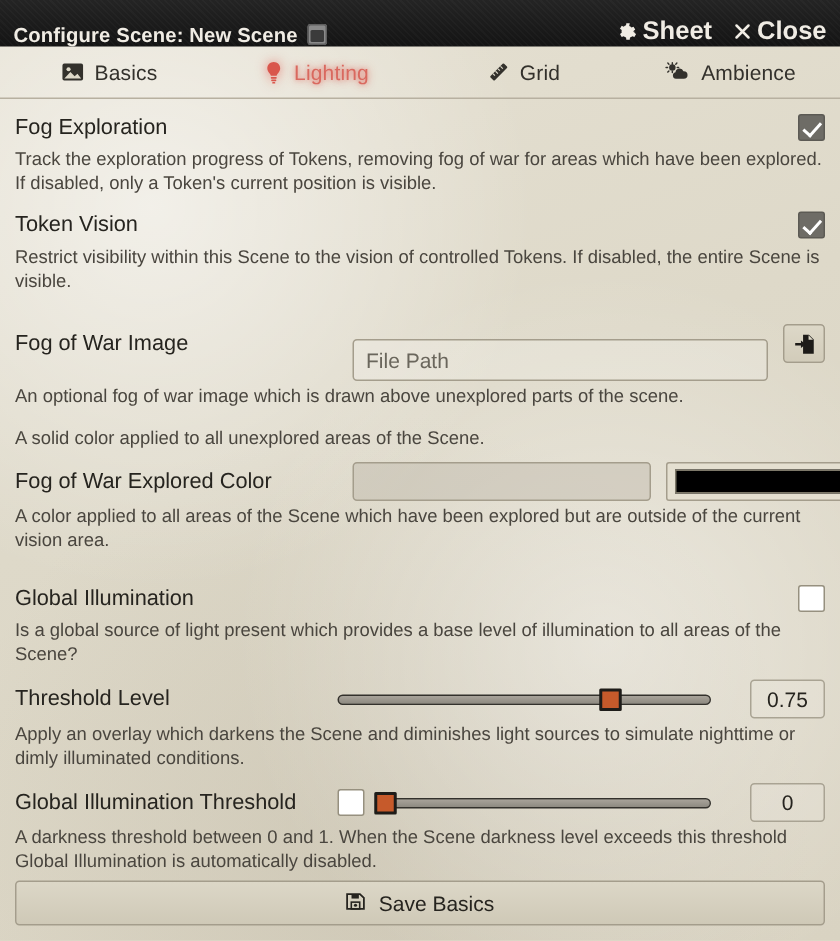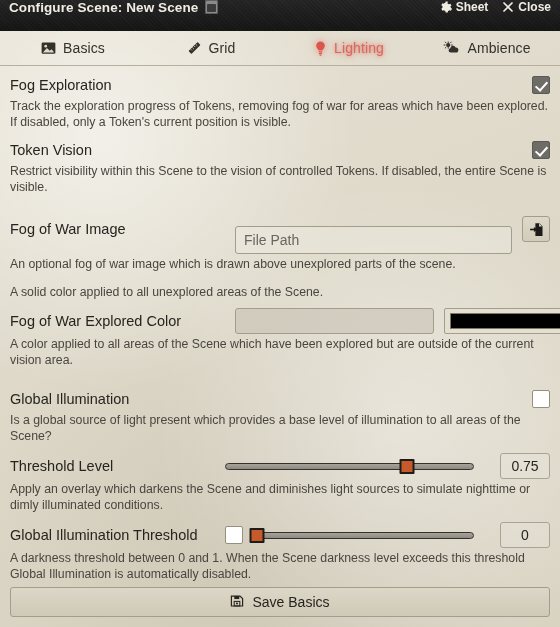--- a/index.html
+++ b/index.html
@@ -29,21 +29,21 @@
   }
 
   
   .window-header {
     height: 31px;
     flex: 0 0 31px;
     background:
       repeating-linear-gradient(45deg, rgba(255,255,255,0.022) 0px, rgba(255,255,255,0.022) 1px, rgba(0,0,0,0) 1px, rgba(0,0,0,0) 3px),
       linear-gradient(180deg, #242424 0%, #1b1b1b 55%, #141414 100%);
     display: flex;
-    align-items: flex-start;
+    align-items: flex-end;
     padding: 0 9px 0 9px;
     box-sizing: border-box;
     color: #e9e5dd;
   }
   .window-title {
     font-size: 13.5px;
     font-weight: bold;
     color: #f0ece4;
     letter-spacing: 0.1px;
     white-space: nowrap;
@@ -67,21 +67,21 @@
     right: 2px;
     bottom: 2px;
     background: #3b3b3b;
     border-radius: 1px;
   }
   .header-spacer { flex: 1 1 auto; }
   .header-action {
     display: flex;
     align-items: center;
     gap: 4px;
-    font-size: 12px;
+    font-size: 17px;
     font-weight: bold;
     color: #f0ece4;
     margin-left: 14px;
     cursor: pointer;
     white-space: nowrap;
   }
   .header-action svg { display: block; }
 
   
   .tabs {
@@ -359,42 +359,42 @@
       <span class="tab-icon">
         <svg width="15" height="14" viewBox="0 0 24 22" aria-hidden="true">
           <rect x="1" y="2" width="22" height="18" rx="2" fill="#33312c"></rect>
           <circle cx="7.5" cy="8" r="2.2" fill="#ded9c9"></circle>
           <path d="M3 18 L9.5 11 L14 15.5 L17 12.8 L21 18 Z" fill="#ded9c9"></path>
         </svg>
       </span>
       <span class="tab-label">Basics</span>
     </div>
 
+    <div class="tab active">
+      <span class="tab-icon">
+        <svg width="13" height="15" viewBox="0 0 16 22" aria-hidden="true">
+          <path fill="#d9564c" d="M8 0.6C4.5 0.6 1.7 3.3 1.7 6.7c0 2.2 1 3.6 2.1 4.9.7.9 1.2 1.5 1.4 2.4h5.6c.2-.9.7-1.5 1.4-2.4 1.1-1.3 2.1-2.7 2.1-4.9C14.3 3.3 11.5.6 8 .6z"></path>
+          <rect x="5.1" y="15.1" width="5.8" height="1.8" rx="0.7" fill="#d9564c"></rect>
+          <rect x="5.5" y="17.6" width="5" height="1.7" rx="0.7" fill="#d9564c"></rect>
+          <rect x="6.5" y="20" width="3" height="1.6" rx="0.7" fill="#d9564c"></rect>
+        </svg>
+      </span>
+      <span class="tab-label">Lighting</span>
+    </div>
+
     <div class="tab">
       <span class="tab-icon">
         <svg width="15" height="14" viewBox="0 0 24 24" aria-hidden="true">
           <g transform="rotate(-45 12 12)">
             <rect x="1" y="8.5" width="22" height="7" rx="1.2" fill="#33312c"></rect>
             <path stroke="#ded9c9" stroke-width="1.3" d="M6 8.8 v3 M10 8.8 v3.8 M14 8.8 v3 M18 8.8 v3.8"></path>
           </g>
         </svg>
       </span>
       <span class="tab-label">Grid</span>
-    </div>
-
-    <div class="tab active">
-      <span class="tab-icon">
-        <svg width="13" height="15" viewBox="0 0 16 22" aria-hidden="true">
-          <path fill="#d9564c" d="M8 0.6C4.5 0.6 1.7 3.3 1.7 6.7c0 2.2 1 3.6 2.1 4.9.7.9 1.2 1.5 1.4 2.4h5.6c.2-.9.7-1.5 1.4-2.4 1.1-1.3 2.1-2.7 2.1-4.9C14.3 3.3 11.5.6 8 .6z"></path>
-          <rect x="5.1" y="15.1" width="5.8" height="1.8" rx="0.7" fill="#d9564c"></rect>
-          <rect x="5.5" y="17.6" width="5" height="1.7" rx="0.7" fill="#d9564c"></rect>
-          <rect x="6.5" y="20" width="3" height="1.6" rx="0.7" fill="#d9564c"></rect>
-        </svg>
-      </span>
-      <span class="tab-label">Lighting</span>
     </div>
 
     <div class="tab">
       <span class="tab-icon">
         <svg width="17" height="14" viewBox="0 0 26 20" aria-hidden="true">
           <circle cx="8" cy="5.5" r="3.3" fill="#33312c"></circle>
           <path stroke="#33312c" stroke-width="1.5" stroke-linecap="round" d="M8 0.6 v1.6 M8 9.2 v1.2 M3.1 5.5 H1.6 M14.4 5.5 H13 M4.5 2 L3.4 0.9 M11.5 2 L12.6 0.9 M4.5 9 L3.4 10.1"></path>
           <path fill="#33312c" d="M19.3 9.2a4.2 4.2 0 0 0-8.1 1.1 3.4 3.4 0 0 0 .5 6.7h7.9a3.9 3.9 0 0 0 0-7.8z"></path>
         </svg>
       </span>

